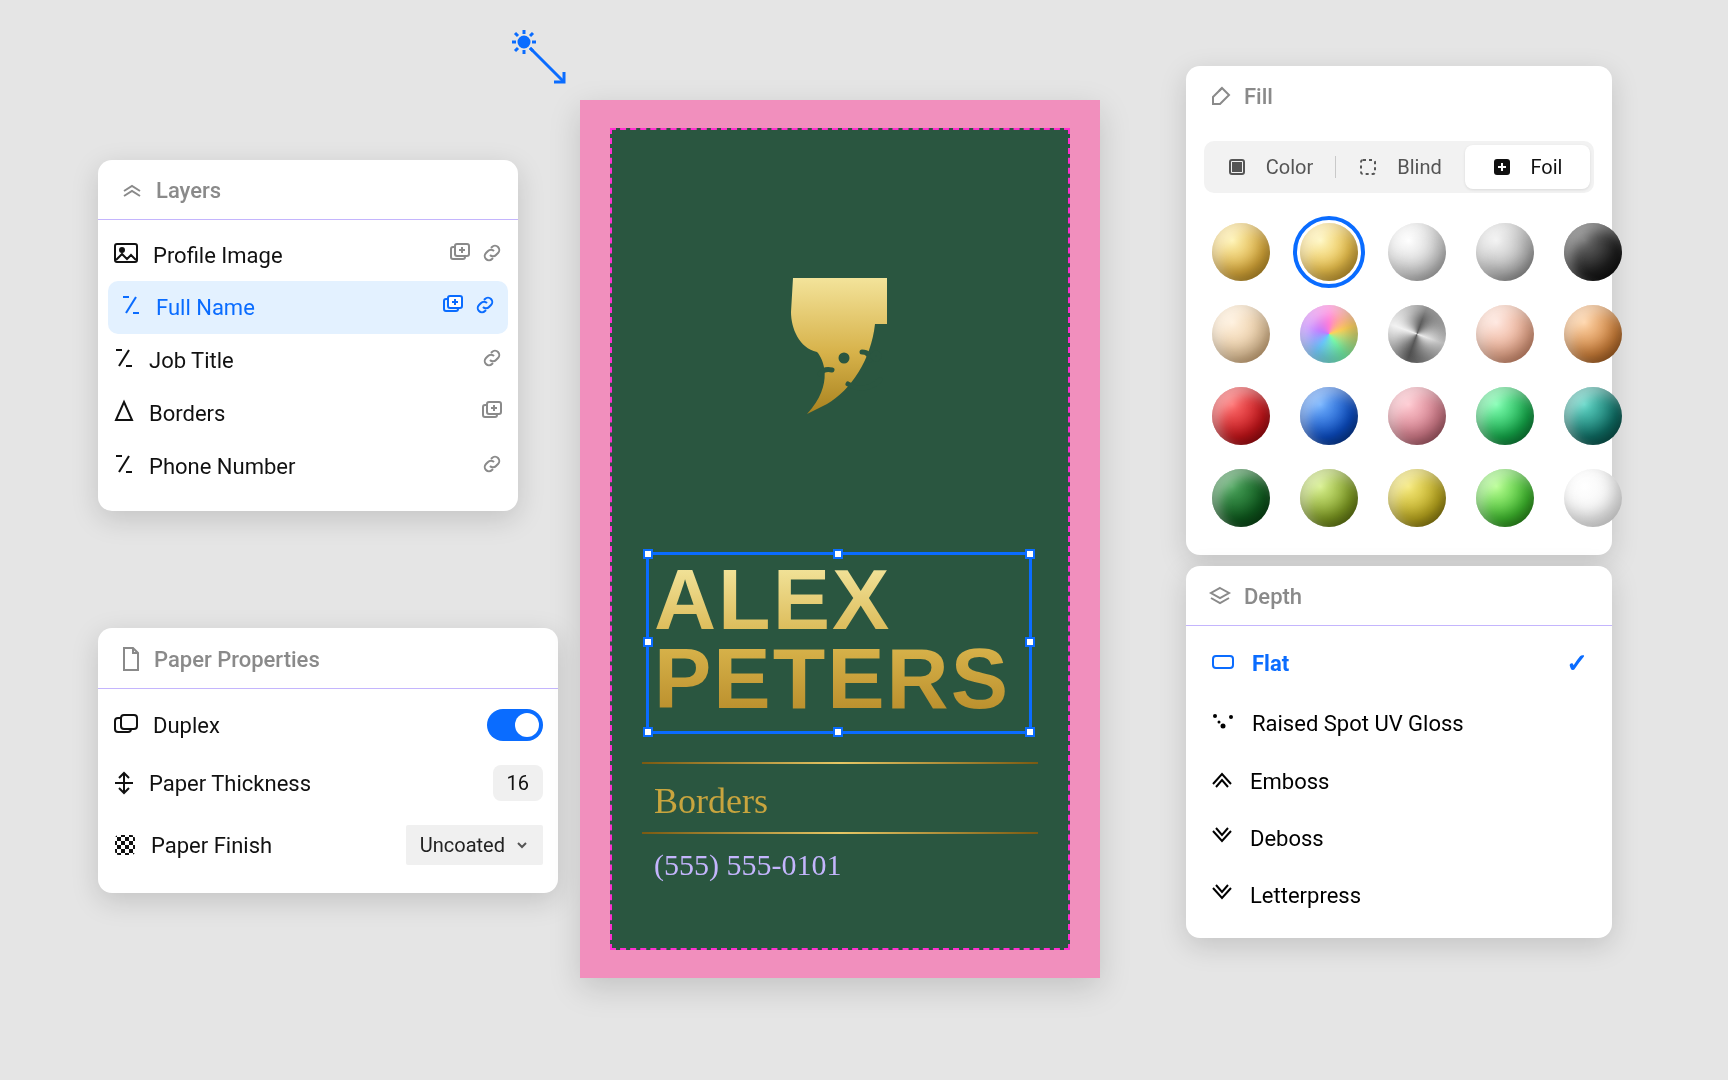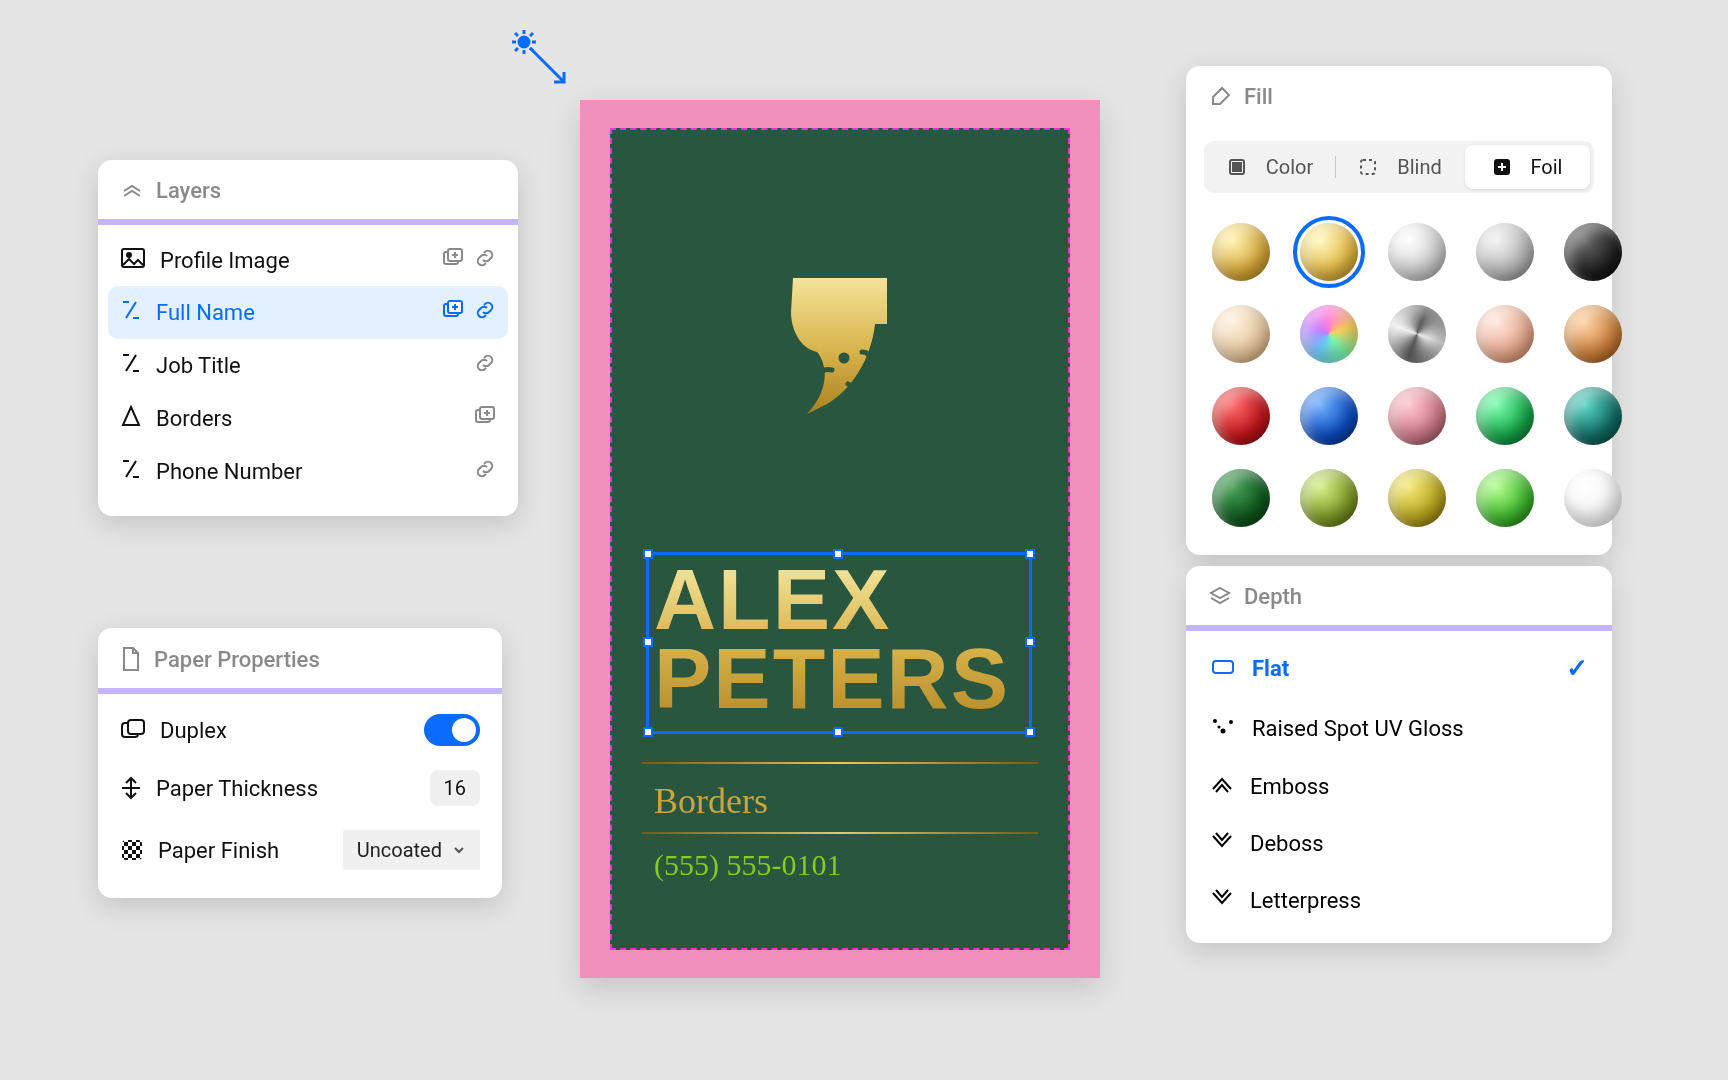--- a/index.html
+++ b/index.html
@@ -15,52 +15,52 @@
     position: absolute;
     background: #fff;
     border-radius: 14px;
     box-shadow: 0 8px 28px rgba(0,0,0,0.15);
   }
   .panel-header {
     display: flex;
     align-items: center;
     gap: 12px;
     padding: 18px 22px 16px 22px;
-    border-bottom: 6px solid #c4b5fd;
+    border-bottom: 1px solid #c4b5fd;
     color: #8a8a8a;
     font-size: 22px;
     font-weight: 500;
   }
   .panel-header svg { flex: none; }
   .row {
     display: flex;
     align-items: center;
     gap: 14px;
-    padding: 12px 22px;
+    padding: 12px 15px;
     font-size: 22px;
     color: #111;
     cursor: pointer;
   }
   .row .label { flex: 1; }
   .row.selected {
     background: #e3f1ff;
     color: #0a6cff;
     border-radius: 10px;
     margin: 0 10px;
     padding: 12px 12px;
   }
   .row .trail { display:flex; align-items:center; gap:10px; color:#8a8a8a; }
   .row.selected .trail { color:#0a6cff; }
 
   
   #layers { left: 98px; top: 160px; width: 420px; }
   #layers .body { padding: 10px 0 18px 0; }
 
   
-  #paper { left: 98px; top: 628px; width: 404px; }
+  #paper { left: 98px; top: 628px; width: 460px; }
   #paper .body { padding: 8px 0 16px 0; }
   .val-badge {
     background:#f0f0f0; border-radius:8px; padding:6px 14px; font-size:20px;
   }
   .select-pill {
     display:flex; align-items:center; gap:10px;
     background:#f0f0f0; border-radius:2px; padding:8px 14px; font-size:20px;
     color:#222;
   }
   .toggle {
@@ -96,21 +96,21 @@
     white-space:pre;
     font-weight:bold;
   }
   #card-job {
     position:absolute; left:42px; top:650px;
     font-family: Georgia, "Times New Roman", serif;
     font-size:36px; color:#c9a53e;
   }
   #card-phone {
     position:absolute; left:42px; top:718px;
-    font-family: Georgia, serif; font-size:30px; color:#84cc16;
+    font-family: Georgia, serif; font-size:30px; color:#c4b5fd;
   }
   .goldrule { position:absolute; left:30px; right:30px; height:2px;
     background:linear-gradient(90deg,#7a5a12,#e6c766,#7a5a12); }
   #rule1 { top:632px; } #rule2 { top:702px; }
 
   #avatar { position:absolute; left:50%; top:110px; transform:translateX(-50%); }
 
   
   #selbox {
     position:absolute; left:34px; top:422px; width:386px; height:182px;

